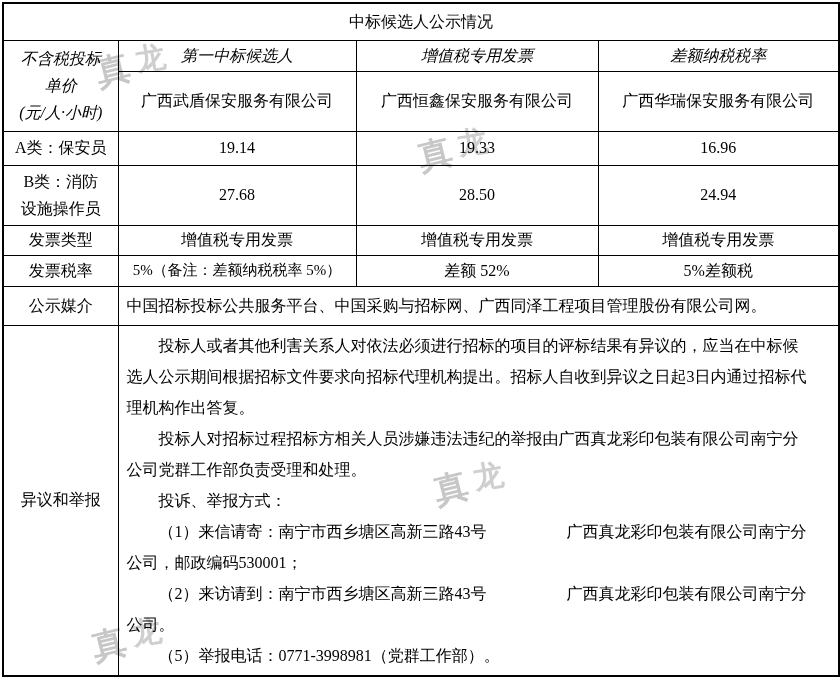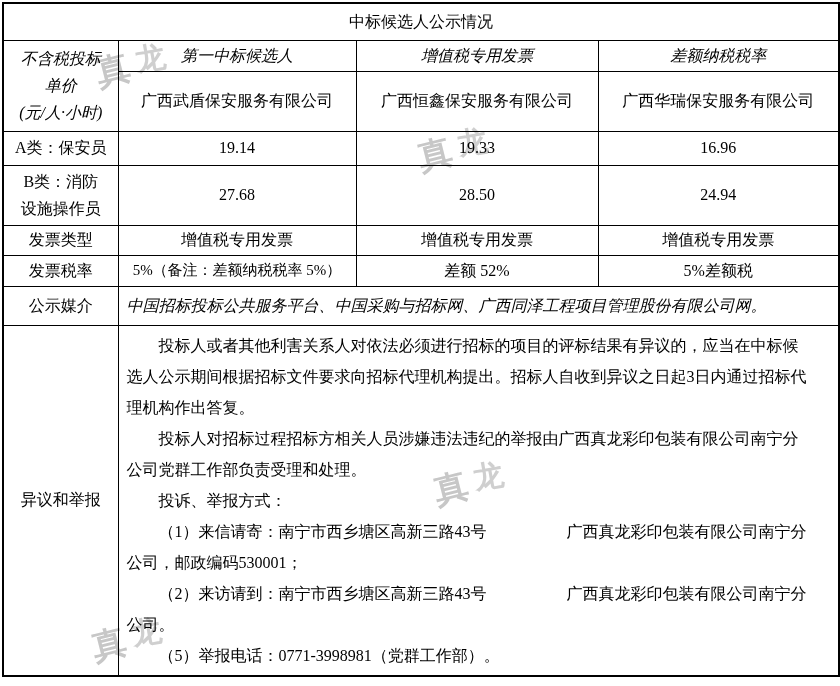--- a/index.html
+++ b/index.html
@@ -20,21 +20,21 @@
   tr.r-comp    { height:60px; }
   tr.r-a       { height:34px; }
   tr.r-b       { height:60px; }
   tr.r-invtype { height:30px; }
   tr.r-taxrate { height:31px; }
   tr.r-media   { height:39px; }
   tr.r-obj     { height:345px; }
   .unit-label { line-height:27px; }
   .two-line   { line-height:27px; }
   .tax-note   { font-size:15px; white-space:nowrap; }
-  .media-cell { text-align:left; padding-left:8px; padding-right:0;font-style:italic; }
+  .media-cell { text-align:left; padding-left:8px; padding-right:0; }
   .objection-content { text-align:left; vertical-align:top; padding:4px 28px 4px 8px; }
   .objection-content p { margin:0; line-height:31px; text-indent:2em; }
   
   .wm { position:absolute; z-index:0; pointer-events:none; color:#c7c7c7; }
   .wm .c1 {
     display:inline-block; font-size:34px; transform:rotate(-14deg);
     font-weight:bold; letter-spacing:0;
   }
   .wm .c2 {
     display:inline-block; font-size:30px; transform:rotate(-10deg) translateY(-14px);

